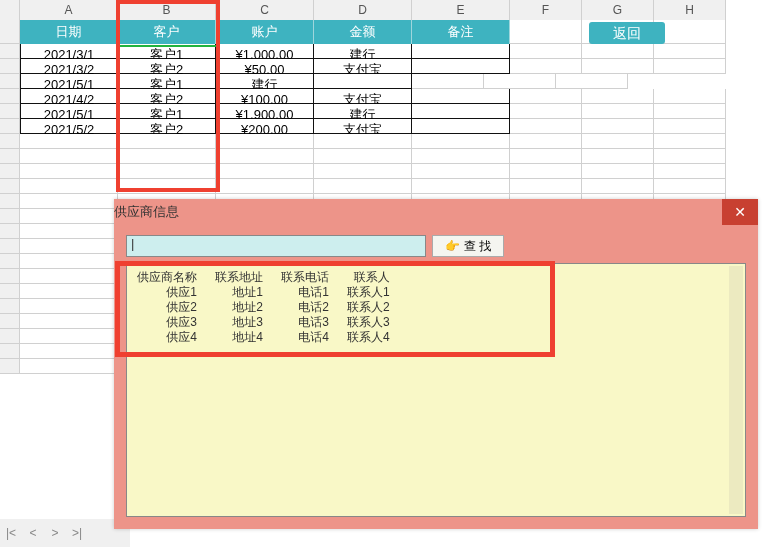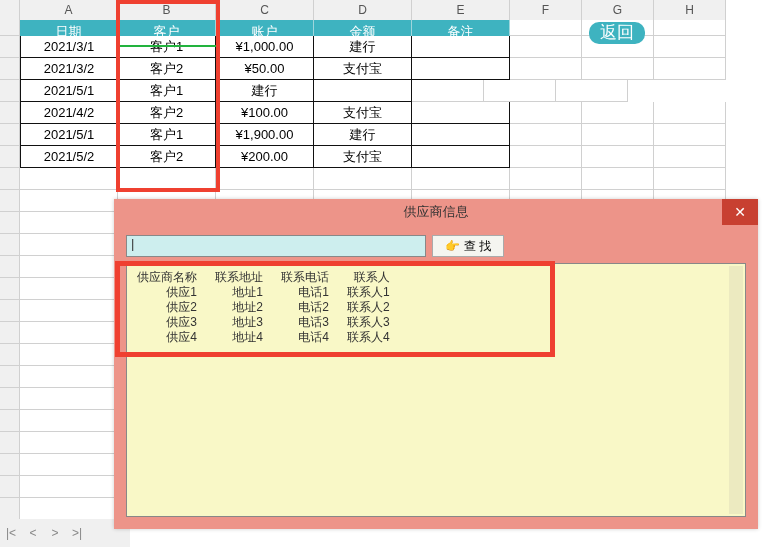--- a/index.html
+++ b/index.html
@@ -18,58 +18,58 @@
 .col-letters .col {
   text-align: center;
   color: #555;
   background: #f0f0f0;
   border-right: 1px solid #d0d0d0;
   line-height: 20px;
   font-size: 12px;
 }
 .cA{width:98px}.cB{width:98px}.cC{width:98px}.cD{width:98px}.cE{width:98px}.cF{width:72px}.cG{width:72px}.cH{width:72px}
 
-.header-row { display:flex; height:16px; }
+.header-row { display:flex; height:24px; }
 .header-row .rowhdr { width:20px; background:#f0f0f0; border-right:1px solid #d0d0d0; border-bottom:1px solid #d0d0d0;}
 .header-row .hcell {
   background:#3eb3c0; color:#fff; text-align:center; line-height:24px;
   border-right:1px solid #9fd6dc; font-size:13px;
 }
 .header-row .hcell.empty{background:#fff;border-right:1px solid #d0d0d0;border-bottom:1px solid #d0d0d0;}
 
-.row { display:flex; height:22px; }
+.row { display:flex; height:15px; }
 .row .rowhdr { width:20px; background:#f0f0f0; border-right:1px solid #d0d0d0; border-bottom:1px solid #d0d0d0;}
 .row .cell {
   border-right:1px solid #111; border-bottom:1px solid #111;
   line-height:22px; text-align:center; background:#fff; font-size:13px;
 }
 .row.blank .cell{border-right:1px solid #d0d0d0;border-bottom:1px solid #d0d0d0;}
 .row .cell.tail{border-right:1px solid #d0d0d0;border-bottom:1px solid #d0d0d0;}
 .firstcol{border-left:1px solid #111;}
 .row.blank .firstcol{border-left:none;}
 
 .redbox1{position:absolute; left:116px; top:0px; width:104px; height:192px; border:4px solid #ef4030; pointer-events:none; z-index:10;}
 .greenline{position:absolute; left:120px; top:45px; width:96px; height:2px; background:#22b33e; z-index:11;}
 
 .ret-btn{
-  position:absolute; left:589px; top:22px; width:56px; height:22px;
-  background:#3eb3c0; color:#fff; border-radius:10px; text-align:center;
-  line-height:22px; font-size:17px; cursor:pointer;
+  position:absolute; left:589px; top:22px; width:76px; height:22px;
+  background:#3eb3c0; color:#fff; border-radius:3px; text-align:center;
+  line-height:22px; font-size:14px; cursor:pointer;
 }
 
 .sheetnav{position:absolute; left:0; bottom:0; height:28px; display:flex; align-items:center; background:#f0f0f0; width:130px;}
 .sheetnav .navbtn{width:22px;height:22px; text-align:center; line-height:22px; color:#888; cursor:pointer;}
 
 .modal{
   position:absolute; left:114px; top:199px; width:644px; height:330px;
   background:#ed9489; z-index:20; display:flex; flex-direction:column;
   box-shadow:0 0 4px rgba(0,0,0,.2);
 }
 .modal-title{
-  height:26px; background:#ed9489; display:flex; align-items:center; justify-content:center;
+  height:26px; background:#ed9489; display:flex; align-items:center; 
   color:#333; font-size:13px; position:relative;
 }
 .modal-close{
   position:absolute; right:0; top:0; width:36px; height:26px; background:#c84031;
   color:#fff; text-align:center; line-height:26px; font-size:14px; cursor:pointer;
 }
 .modal-body{flex:1; padding:8px 12px 12px; display:flex; flex-direction:column;}
 .search-row{display:flex; gap:6px; align-items:center; height:26px; margin-bottom:4px;}
 .search-input{
   flex:0 0 300px; height:22px; background:#cdeeee; border:1px solid #888;

